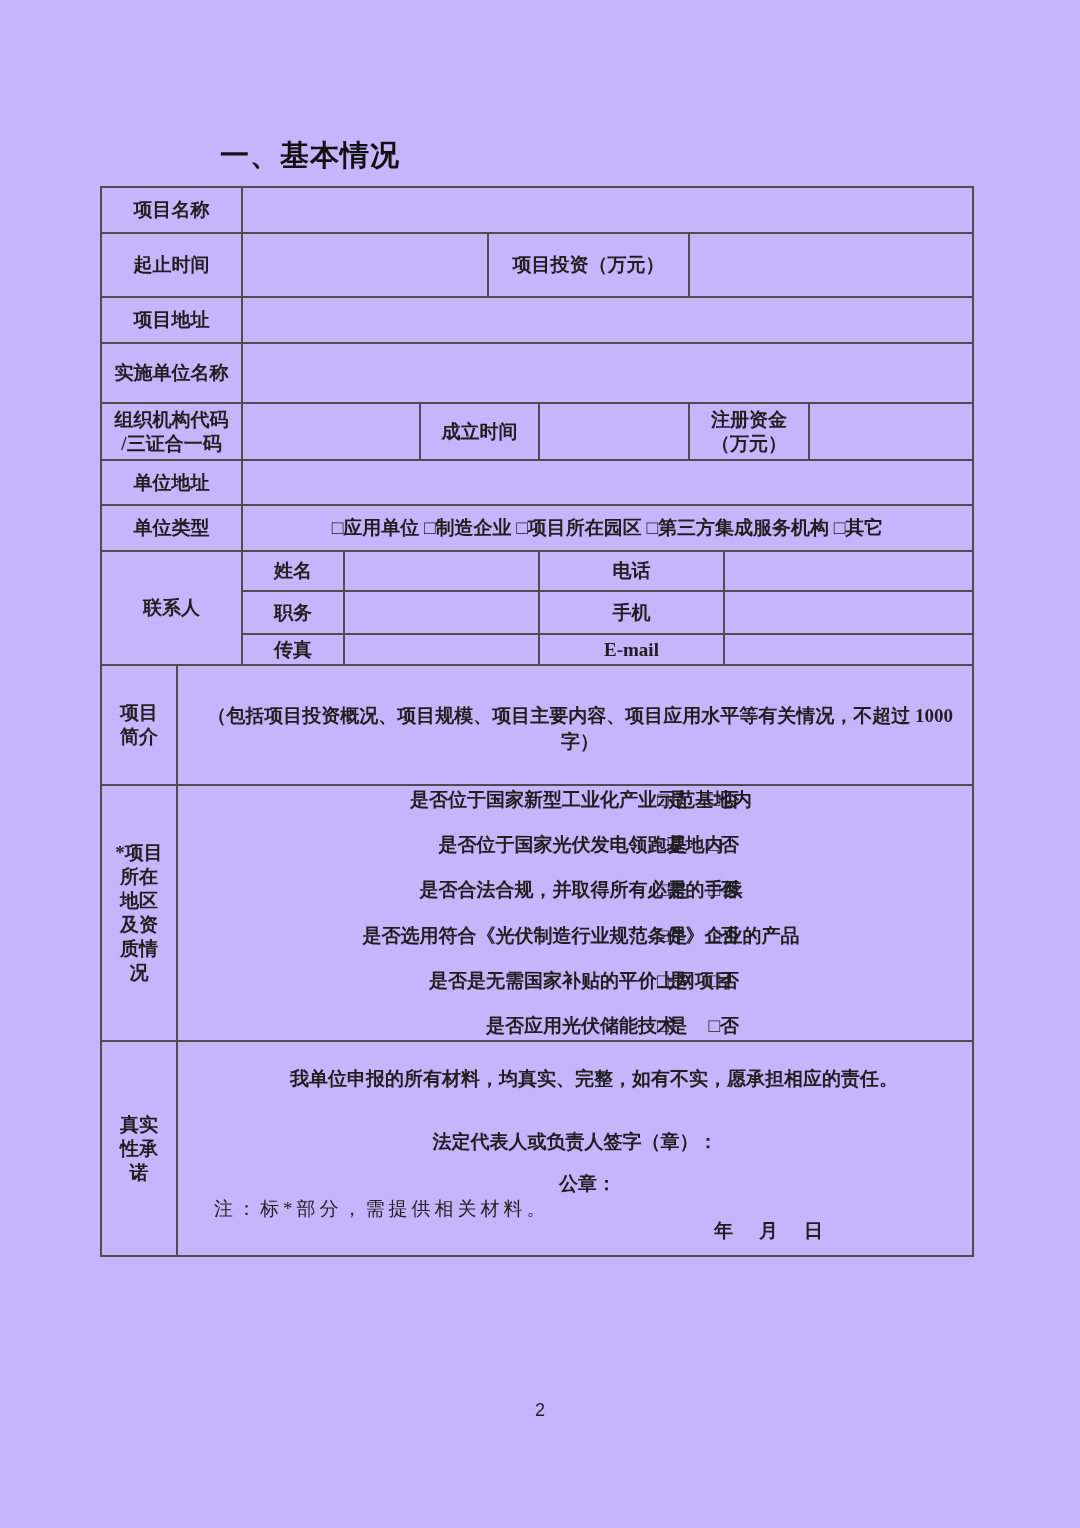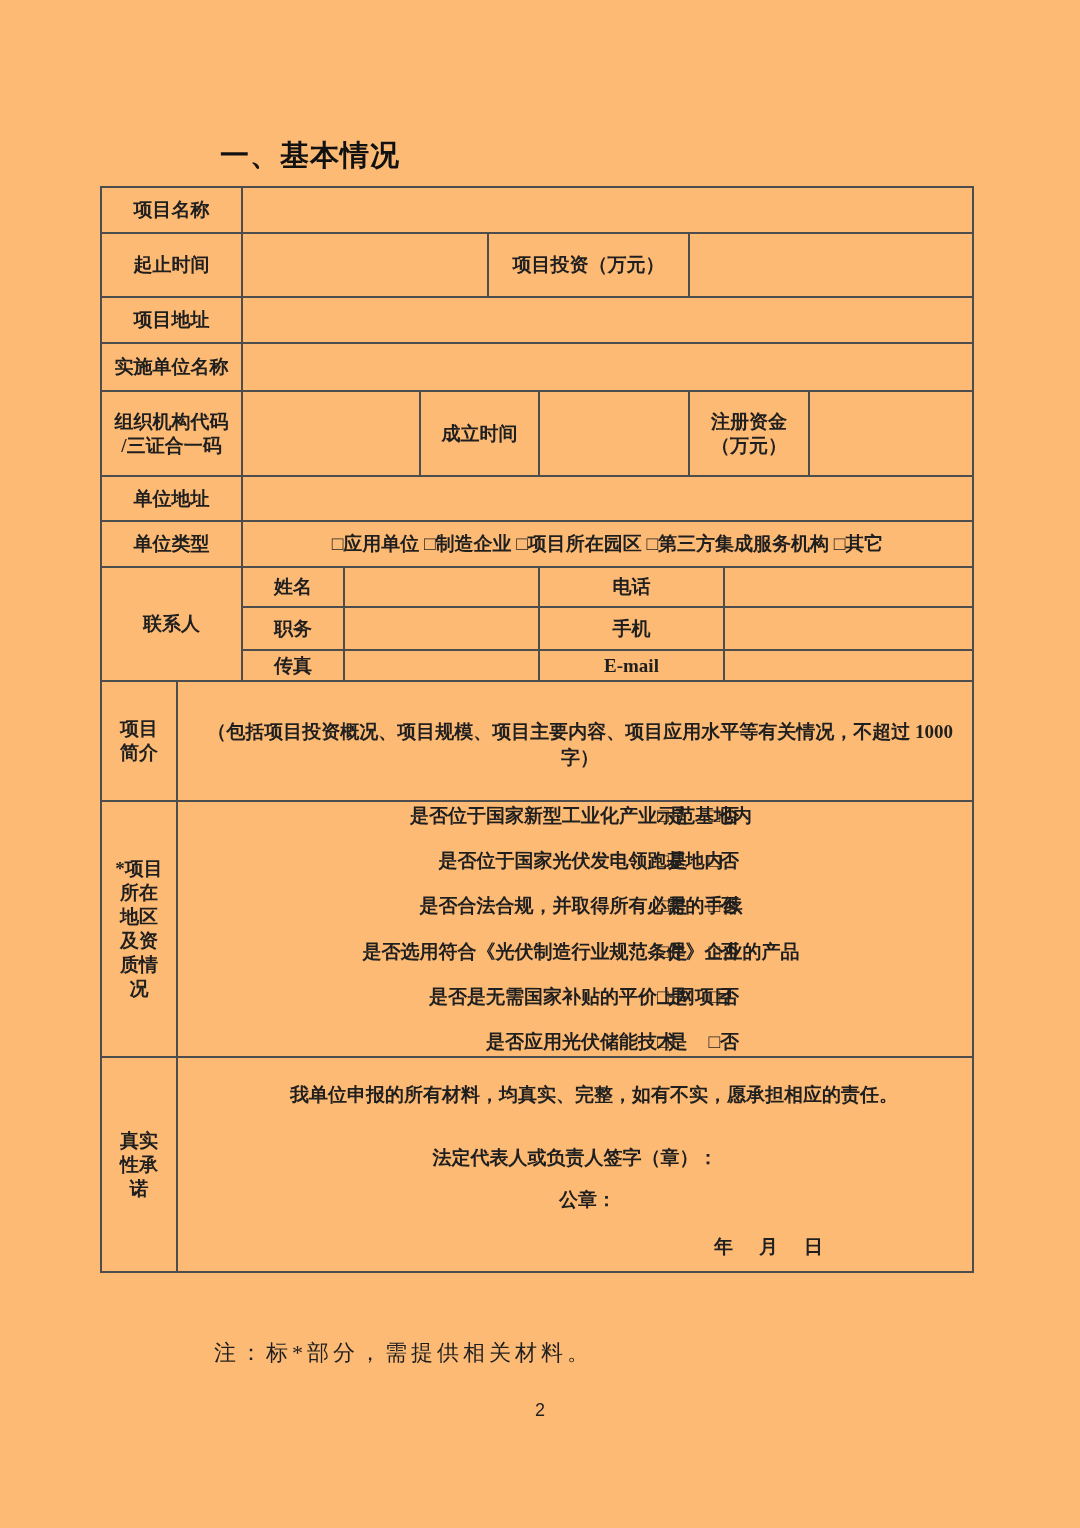--- a/index.html
+++ b/index.html
@@ -1,21 +1,21 @@
 <!DOCTYPE html>
 <html><head>
 <meta charset="utf-8">
 <style>
   * { box-sizing: border-box; }
   html, body { margin: 0; padding: 0; background: #ffffff; }
   .page {
     position: relative;
     width: 1080px;
     height: 1528px;
-    background: #fdba74;
+    background: #c4b5fd;
     font-family: "Liberation Serif", "DejaVu Serif", serif;
     color: #1f1f1f;
     overflow: hidden;
   }
   .title {
     position: absolute;
     left: 220px;
     top: 136px;
     margin: 0;
     font-family: "Liberation Sans", "DejaVu Sans", sans-serif;
@@ -57,22 +57,22 @@
   .qtext { padding-left: 12px; display: inline-block; }
   .yn { position: absolute; left: 479px; top: 0; white-space: nowrap; }
   .yes { margin-right: 21px; }
   .statement { margin: 14px 8px 0 8px; text-indent: 2em; line-height: 22px; }
   .sig { text-align: center; margin-top: 40px; }
   .seal { text-align: center; margin-top: 18px; padding-left: 25px; }
   .dateline { margin-top: 23px; padding-left: 536px; display: flex; gap: 26px; }
   .note {
     position: absolute;
     left: 214px;
-    top: 1338px;
-    font-size: 22px;
+    top: 1196px;
+    font-size: 19px;
     letter-spacing: 4px;
   }
   .pagenum {
     position: absolute;
     left: 0;
     top: 1400px;
     width: 1080px;
     text-align: center;
     font-size: 18px;
     font-family: "Liberation Sans", "DejaVu Sans", sans-serif;
@@ -110,26 +110,26 @@
       <td colspan="3"></td>
       <td colspan="2">项目投资（万元）</td>
       <td colspan="3"></td>
     </tr>
 
     <tr style="height:46px">
       <td colspan="2">项目地址</td>
       <td colspan="8"></td>
     </tr>
 
-    <tr style="height:48px">
+    <tr style="height:60px">
       <td colspan="2">实施单位名称</td>
       <td colspan="8"></td>
     </tr>
 
-    <tr style="height:85px">
+    <tr style="height:57px">
       <td colspan="2" class="prelines lh38">组织机构代码
 /三证合一码</td>
       <td colspan="2"></td>
       <td colspan="2">成立时间</td>
       <td></td>
       <td colspan="2" class="prelines lh38">注册资金
 （万元）</td>
       <td></td>
     </tr>
 

